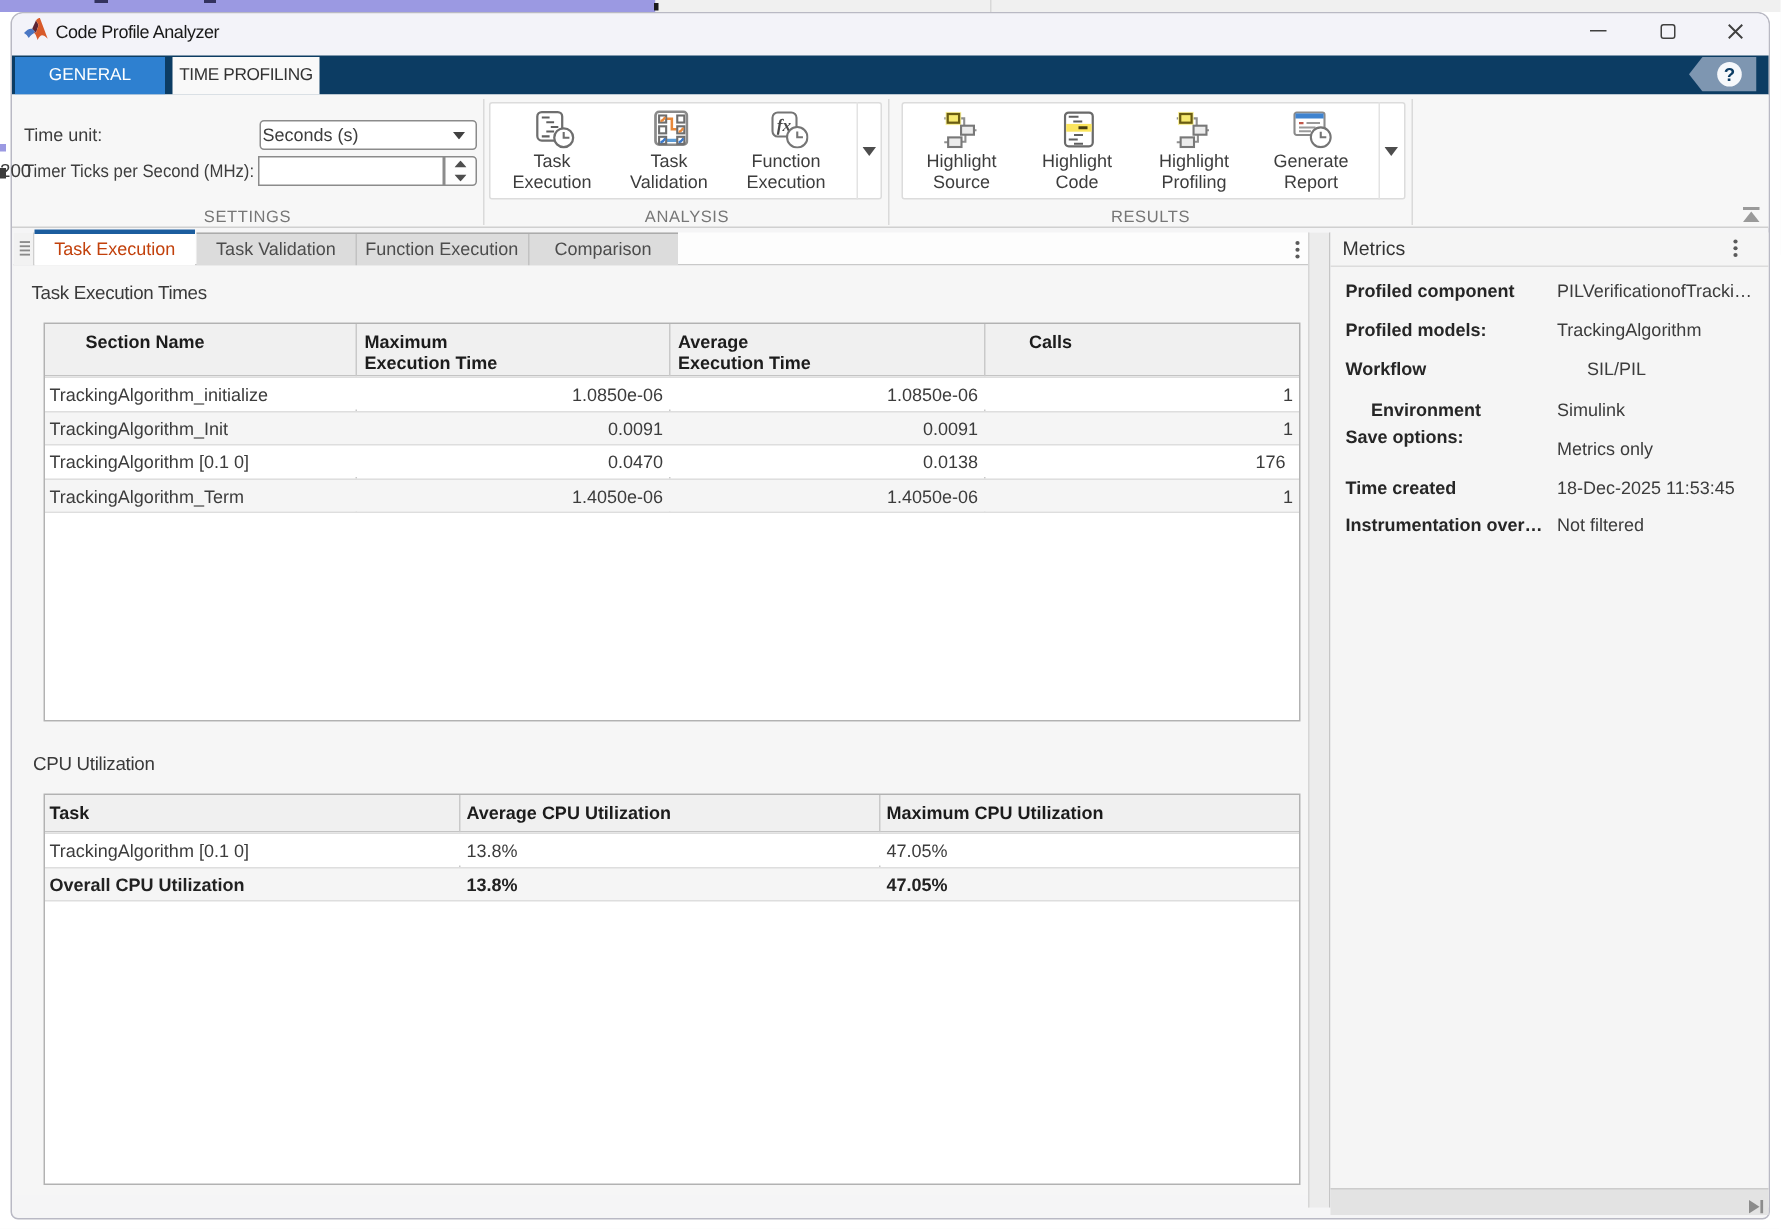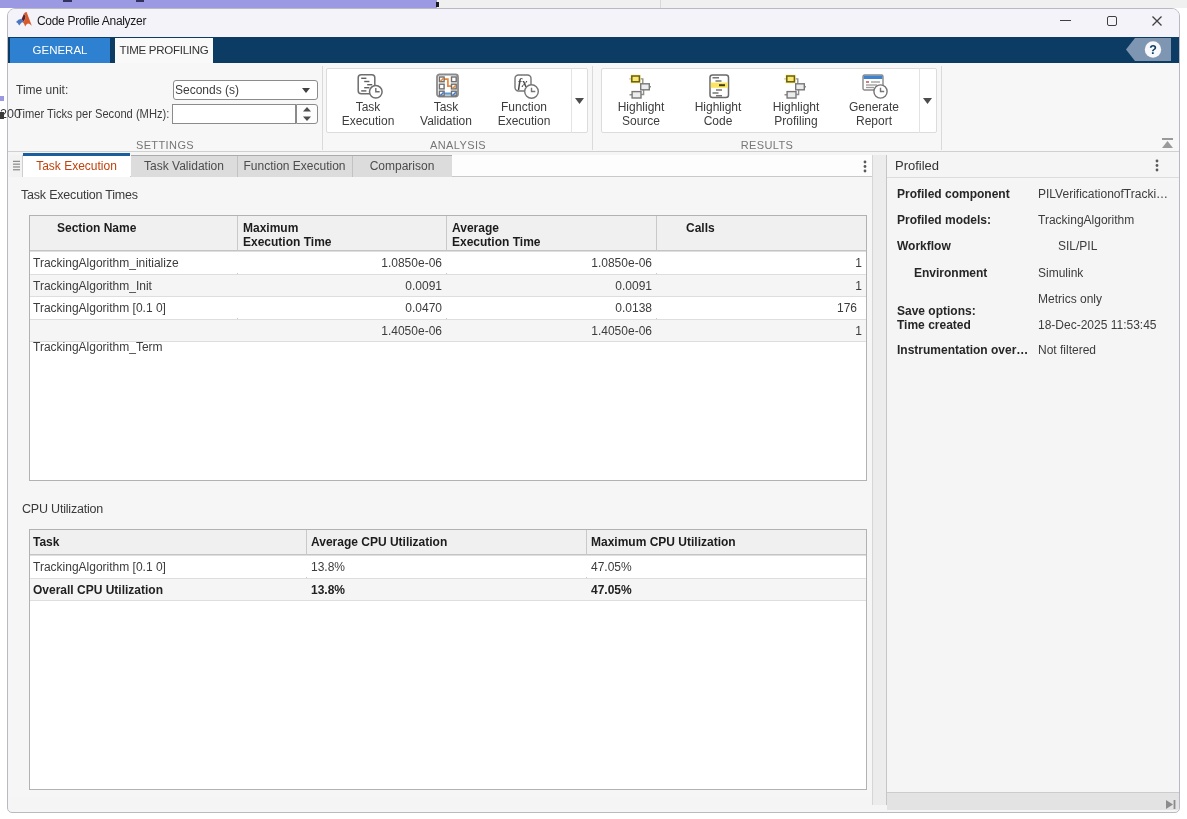--- a/index.html
+++ b/index.html
@@ -216,21 +216,21 @@
 <div class="abs" style="left:446px;top:216px;width:1px;height:125px;background:#c9c9c9;"></div>
 <div class="abs" style="left:656px;top:216px;width:1px;height:125px;background:#c9c9c9;"></div>
 <div class="abs tr1" style="top:251px;background:#fff;"></div>
 <div class="abs tr1" style="top:274px;background:#f5f5f5;"></div>
 <div class="abs tr1" style="top:296px;background:#fff;"></div>
 <div class="abs tr1" style="top:319px;background:#f5f5f5;"></div>
 <div class="abs" style="left:30px;top:341px;width:836px;height:1px;background:#dedede;"></div>
 <div class="abs tc" style="left:33px;top:256px;">TrackingAlgorithm_initialize</div>
 <div class="abs tc" style="left:33px;top:279px;">TrackingAlgorithm_Init</div>
 <div class="abs tc" style="left:33px;top:301px;">TrackingAlgorithm [0.1 0]</div>
-<div class="abs tc" style="left:33px;top:324px;margin-top:16px;">TrackingAlgorithm_Term</div>
+<div class="abs tc" style="left:33px;top:324px;">TrackingAlgorithm_Term</div>
 <div class="abs tc tR" style="left:237px;top:256px;width:205px;">1.0850e-06</div>
 <div class="abs tc tR" style="left:237px;top:279px;width:205px;">0.0091</div>
 <div class="abs tc tR" style="left:237px;top:301px;width:205px;">0.0470</div>
 <div class="abs tc tR" style="left:237px;top:324px;width:205px;">1.4050e-06</div>
 <div class="abs tc tR" style="left:446px;top:256px;width:206px;">1.0850e-06</div>
 <div class="abs tc tR" style="left:446px;top:279px;width:206px;">0.0091</div>
 <div class="abs tc tR" style="left:446px;top:301px;width:206px;">0.0138</div>
 <div class="abs tc tR" style="left:446px;top:324px;width:206px;">1.4050e-06</div>
 <div class="abs tc tR" style="left:656px;top:256px;width:206px;">1</div>
 <div class="abs tc tR" style="left:656px;top:279px;width:206px;">1</div>
@@ -253,36 +253,36 @@
 <div class="abs tc" style="left:311px;top:560px;">13.8%</div>
 <div class="abs tc" style="left:591px;top:560px;">47.05%</div>
 <div class="abs tc" style="left:33px;top:583px;font-weight:bold;color:#222;">Overall CPU Utilization</div>
 <div class="abs tc" style="left:311px;top:583px;font-weight:bold;color:#222;">13.8%</div>
 <div class="abs tc" style="left:591px;top:583px;font-weight:bold;color:#222;">47.05%</div>
 
 <div class="abs" style="left:872px;top:155px;width:14px;height:650px;background:#ececec;border-left:1px solid #d6d6d6;"></div>
 <div class="abs" style="left:886px;top:155px;width:1px;height:650px;background:#c6c6c6;"></div>
 
 <div class="abs" style="left:887px;top:155px;width:292px;height:650px;background:#f5f5f5;"></div>
-<div class="abs" style="left:895px;top:158px;font-size:13px;color:#333;">Profiled</div>
+<div class="abs" style="left:895px;top:158px;font-size:13px;color:#333;">Metrics</div>
 <svg class="abs" style="left:1155px;top:159px;" width="4" height="13" viewBox="0 0 4 13">
     <circle cx="2" cy="2" r="1.4" fill="#5a5a5a"></circle>
     <circle cx="2" cy="6.5" r="1.4" fill="#5a5a5a"></circle>
     <circle cx="2" cy="11" r="1.4" fill="#5a5a5a"></circle>
   </svg>
 <div class="abs" style="left:887px;top:177px;width:292px;height:1px;background:#dcdcdc;"></div>
 <div class="abs sl" style="top:187px;">Profiled component</div>
 <div class="abs sv" style="top:187px;">PILVerificationofTracki…</div>
 <div class="abs sl" style="top:213px;">Profiled models:</div>
 <div class="abs sv" style="top:213px;">TrackingAlgorithm</div>
 <div class="abs sl" style="top:239px;">Workflow</div>
 <div class="abs sv" style="top:239px;margin-left:20px;">SIL/PIL</div>
 <div class="abs sl" style="top:266px;margin-left:17px;">Environment</div>
 <div class="abs sv" style="top:266px;">Simulink</div>
-<div class="abs sl" style="top:304px;text-align:center;">Save options:</div>
+<div class="abs sl" style="top:284px;text-align:center;">Save options:</div>
 <div class="abs sv" style="top:292px;">Metrics only</div>
 <div class="abs sl" style="top:318px;">Time created</div>
 <div class="abs sv" style="top:318px;">18-Dec-2025 11:53:45</div>
 <div class="abs sl" style="top:343px;">Instrumentation over…</div>
 <div class="abs sv" style="top:343px;">Not filtered</div>
 
 <div class="abs" style="left:887px;top:792px;width:292px;height:18px;background:#e3e3e3;border-top:1px solid #cccccc;"></div>
 <svg class="abs" style="left:1166px;top:800px;" width="10" height="9" viewBox="0 0 10 9">
     <path d="M0 0 L7 4.5 L0 9 Z" fill="#8c8c8c"></path>
     <rect x="7.6" y="0" width="1.8" height="9" fill="#8c8c8c"></rect>

